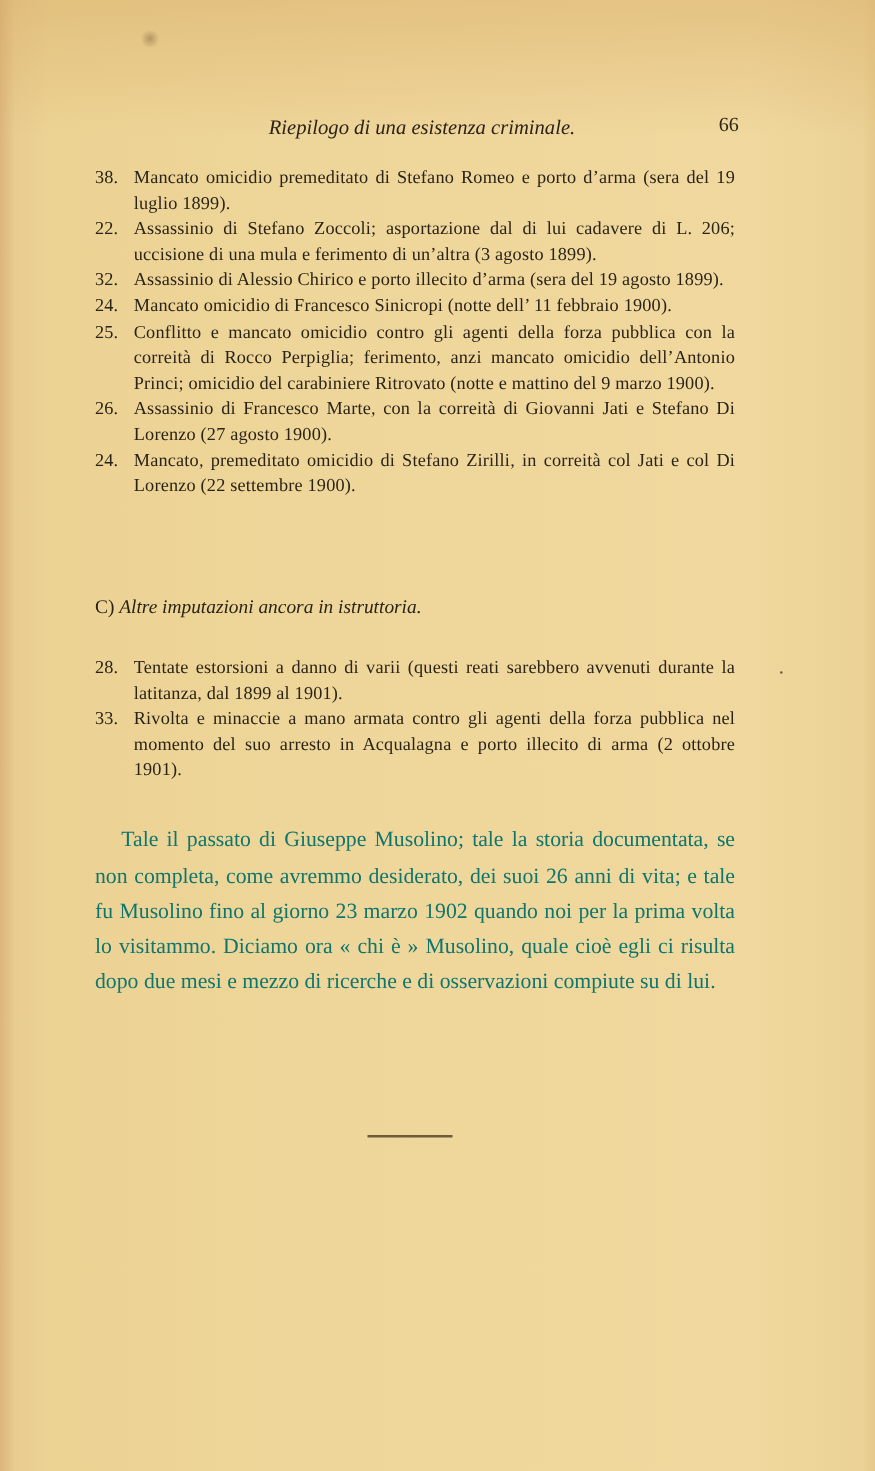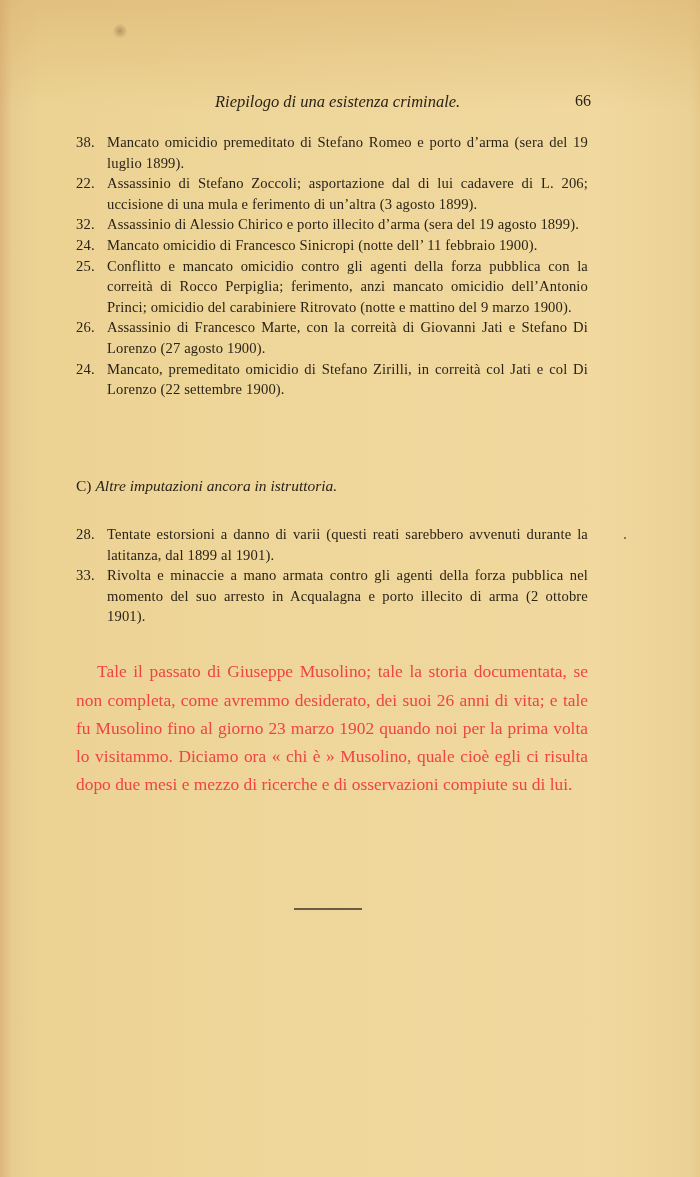--- a/index.html
+++ b/index.html
@@ -82,21 +82,21 @@
     .section-heading .title { font-style: italic; }
     .paragraph {
       position: absolute;
       left: 76px;
       top: 640px;
       width: 512px;
       font-size: 17.4px;
       line-height: 28.2px;
       text-align: justify;
       text-indent: 21px;
-      color: #ef4444;
+      color: #0f766e;
     }
     .end-rule {
       position: absolute;
       left: 294px;
       top: 908px;
       width: 68px;
       height: 2px;
       background: #4a3c28;
       opacity: 0.8;
     }

